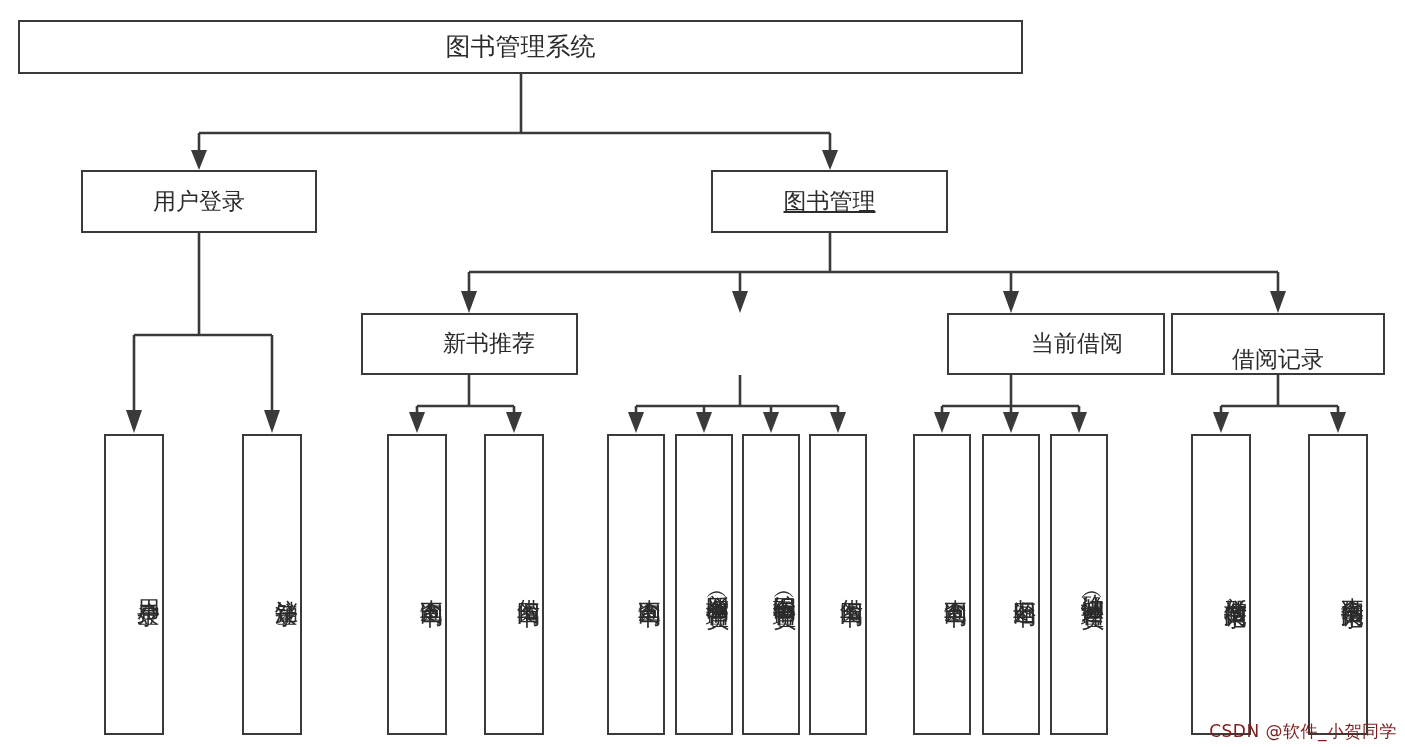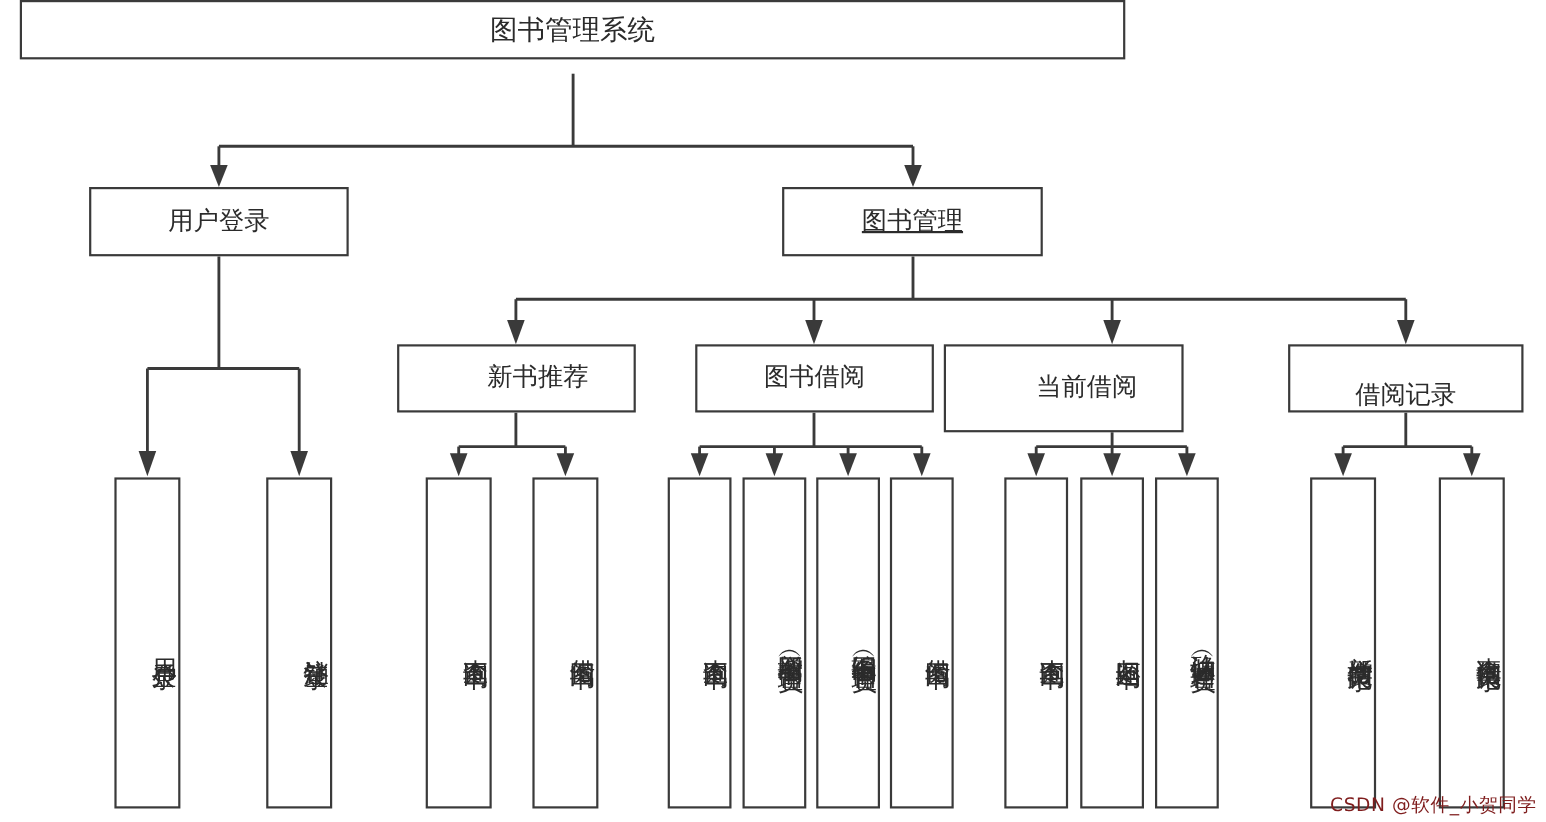--- a/index.html
+++ b/index.html
@@ -145,41 +145,38 @@
     <polygon points="1071,412 1087,412 1079,433"></polygon>
 
     <line x1="1278" y1="375" x2="1278" y2="406"></line>
     <line x1="1221" y1="406" x2="1338" y2="406"></line>
     <line x1="1221" y1="406" x2="1221" y2="414"></line>
     <polygon points="1213,412 1229,412 1221,433"></polygon>
     <line x1="1338" y1="406" x2="1338" y2="414"></line>
     <polygon points="1330,412 1346,412 1338,433"></polygon>
   </svg>
 
-  <div class="node root" style="left:18px; top:0; width:1005px; height:54px;">
+  <div class="node root" style="left:18px; top:20px; width:1005px; height:54px;">
     <span>图书管理系统</span>
   </div>
 
   <div class="node level2" style="left:81px; top:170px; width:236px; height:63px;">
     <span>用户登录</span>
   </div>
 
   <div class="node level2" style="left:711px; top:170px; width:237px; height:63px;text-decoration:underline;">
     <span>图书管理</span>
   </div>
 
   <div class="node level3" style="left:361px; top:313px; width:217px; height:62px;padding-left:39px;">
     <span>新书推荐</span>
   </div>
 
-  <div class="node level3" style="left:632px; top:313px; width:217px; height:62px;">
-    <span>图书借阅</span>
-  </div>
-
-  <div class="node level3" style="left:858px; top:313px; width:218px; height:80px;padding-left:42px;">
+
+  <div class="node level3" style="left:947px; top:313px; width:218px; height:62px;padding-left:42px;">
     <span>当前借阅</span>
   </div>
 
   <div class="node level3" style="left:1171px; top:313px; width:214px; height:62px;align-items:flex-end;">
     <span>借阅记录</span>
   </div>
 
   <div class="node leaf" style="left:104px; top:434px; width:60px; height:301px;">
     <span class="vtxt">用户登录</span>
   </div>

